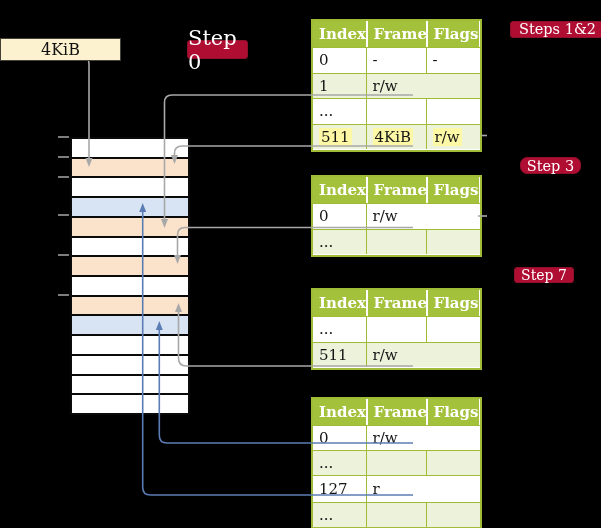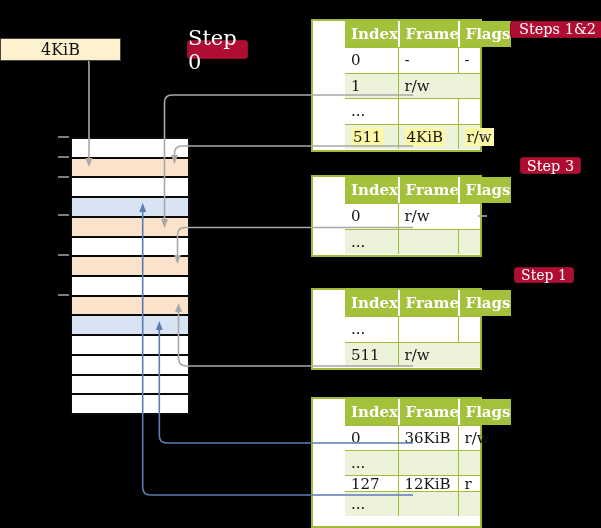--- a/index.html
+++ b/index.html
@@ -14,39 +14,39 @@
     display:flex;align-items:center;justify-content:center;font-size:16px;z-index:6;
   }
   
   .badge{
     position:absolute;background:var(--badge-bg);border:1px solid #8e0f2a;border-radius:3px;
     color:#fff;display:flex;align-items:center;justify-content:center;
     box-sizing:border-box;z-index:6;font-size:14.5px;
   }
   #badge-step0{left:187px;top:40px;width:61px;height:19px;font-size:21px;}
   #badge-steps12{left:510px;top:21px;width:95px;height:16.5px;}
-  #badge-step3{left:520px;top:157px;width:61px;height:17px;}
+  #badge-step3{left:520px;top:157px;width:61px;height:17px;border-radius:7px;}
   #badge-step4{left:514px;top:267px;width:60px;height:16px;font-size:14px;}
   
   .memcol{
     position:absolute;left:70px;top:137px;width:120px;height:278px;box-sizing:border-box;
     border:2px solid #0a0a0a;background:#0a0a0a;display:flex;flex-direction:column;z-index:1;
   }
   .mrow{flex:1;border-bottom:2px solid #0a0a0a;}
   .mrow:last-child{border-bottom:none;}
   .m-free{background:#ffffff;}
   .m-page-table{background:var(--memory-page-table-row);}
   .m-mapped-frame{background:var(--memory-mapped-frame-row);}
   .tick{position:absolute;left:58px;width:11px;height:2px;background:#7d7d7d;z-index:2;}
   
   .ptable{
     position:absolute;left:311px;width:171px;box-sizing:border-box;
     border:2.5px solid var(--table-border);background:#fff;z-index:3;
   }
-  .thead,.trow{display:grid;grid-template-columns:52.5px 60px 53.5px;margin-left:32px;}
+  .thead,.trow{display:grid;grid-template-columns:52.5px 60px 53.5px;}
   .thead{height:26px;}
   .hcell{
     background:var(--table-header-bg);color:#fff;font-weight:bold;font-size:15px;
     display:flex;align-items:center;padding-left:6px;box-sizing:border-box;
   }
   .hcell.sep{border-left:2px solid #fff;}
   .trow{border-top:1.5px solid var(--table-border);background:#fff;box-sizing:border-box;}
   .trow.shaded{background:var(--table-shaded-row);}
   .tcell{
     display:flex;align-items:center;padding-left:6px;font-size:15px;color:#151515;
@@ -71,21 +71,21 @@
 <div id="badge-step0" class="badge">
   <span>Step 0</span>
 </div>
 <div id="badge-steps12" class="badge">
   <span>Steps 1&amp;2</span>
 </div>
 <div id="badge-step3" class="badge">
   <span>Step 3</span>
 </div>
 <div id="badge-step4" class="badge">
-  <span>Step 1</span>
+  <span>Step 7</span>
 </div>
 
 <div class="memcol">
     <div class="mrow m-free"></div>
     <div class="mrow m-page-table"></div>
     <div class="mrow m-free"></div>
     <div class="mrow m-mapped-frame"></div>
     <div class="mrow m-page-table"></div>
     <div class="mrow m-free"></div>
     <div class="mrow m-page-table"></div>
@@ -170,31 +170,29 @@
     </div>
   </div>
 <div class="ptable" style="top:397px;height:131px">
     <div class="thead">
       <div class="hcell">Index</div>
       <div class="hcell sep">Frame</div>
       <div class="hcell sep">Flags</div>
     </div>
     <div class="trow" style="height: 25px;">
       <div class="tcell">0</div>
-      <div class="tcell csep">36KiB</div>
       <div class="tcell csep">r/w</div>
     </div>
     <div class="trow shaded" style="height: 25px;">
       <div class="tcell">...</div>
       <div class="tcell csep"></div>
       <div class="tcell csep"></div>
     </div>
-    <div class="trow" style="height: 16px;">
+    <div class="trow" style="height: 27px;">
       <div class="tcell">127</div>
-      <div class="tcell csep">12KiB</div>
       <div class="tcell csep">r</div>
     </div>
     <div class="trow shaded" style="height: 25px;">
       <div class="tcell">...</div>
       <div class="tcell csep"></div>
       <div class="tcell csep"></div>
     </div>
   </div>
 
 <svg class="overlay" width="601" height="528">

